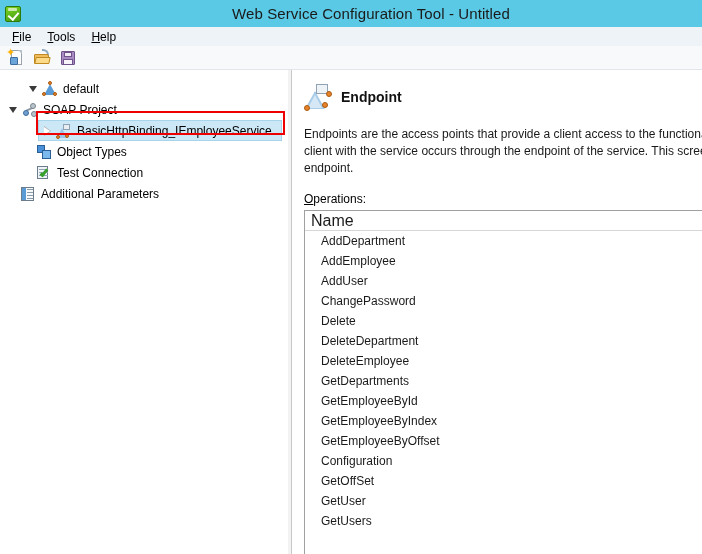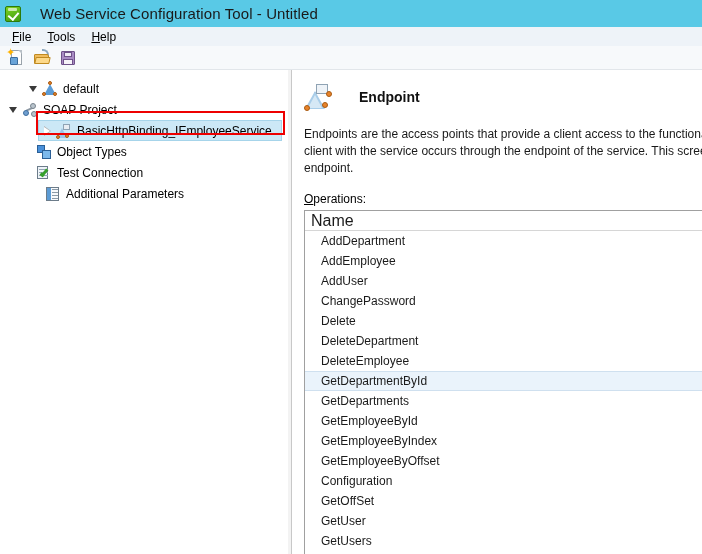--- a/index.html
+++ b/index.html
@@ -43,20 +43,21 @@
     content: "";
     position: absolute;
     left: 2px; top: 1px;
     width: 9px; height: 3px;
     background: rgba(255,255,255,0.65);
     border-radius: 1px;
   }
   #title-text {
     position: absolute;
     left: 0; right: 0;
+    text-align: center;
     font-size: 15px;
     color: #1a1a1a;
     letter-spacing: 0.1px;
     padding-left: 40px;
   }
 
   
   #menubar {
     height: 19px;
     background: #eef3f8;
@@ -342,21 +343,21 @@
     position: absolute;
     border: 2px solid #ee0000;
     pointer-events: none;
     z-index: 5;
   }
 
   
   #pane-head {
     display: flex;
     align-items: center;
-    gap: 27px;
+    gap: 9px;
     height: 30px;
   }
   #endpoint-big-icon {
     width: 28px; height: 28px;
     position: relative;
     flex: 0 0 auto;
   }
   #endpoint-big-icon .cone {
     position:absolute; left:1px; top:8px;
     width:0; height:0;
@@ -532,21 +533,21 @@
 
     <div class="tree-row" style="padding-left:20px;">
       <span class="expander"></span>
       <span class="tnode-icon ic-test">
         <span class="grid"></span>
           <span class="chk"></span>
       </span>
       <span class="tree-label">Test Connection</span>
     </div>
 
-    <div class="tree-row" style="padding-left:29px;">
+    <div class="tree-row" style="padding-left:4px;">
       <span class="expander"></span>
       <span class="tnode-icon ic-params">
         <span class="sheet"></span>
           <span class="colb"></span>
           <span class="lines"></span>
       </span>
       <span class="tree-label">Additional Parameters</span>
     </div>
 
     <div id="annotation-box" style="left:36px; top:41px; width:249px; height:24px;"></div>
@@ -580,21 +581,20 @@
         <div class="col">Name</div>
       </div>
       <div id="ops-rows">
           <div class="op-row">AddDepartment</div>
           <div class="op-row">AddEmployee</div>
           <div class="op-row">AddUser</div>
           <div class="op-row">ChangePassword</div>
           <div class="op-row">Delete</div>
           <div class="op-row">DeleteDepartment</div>
           <div class="op-row">DeleteEmployee</div>
-          <div class="op-row selected">GetDepartmentById</div>
           <div class="op-row">GetDepartments</div>
           <div class="op-row">GetEmployeeById</div>
           <div class="op-row">GetEmployeeByIndex</div>
           <div class="op-row">GetEmployeeByOffset</div>
           <div class="op-row">Configuration</div>
           <div class="op-row">GetOffSet</div>
           <div class="op-row">GetUser</div>
           <div class="op-row">GetUsers</div>
         </div>
     </div>

